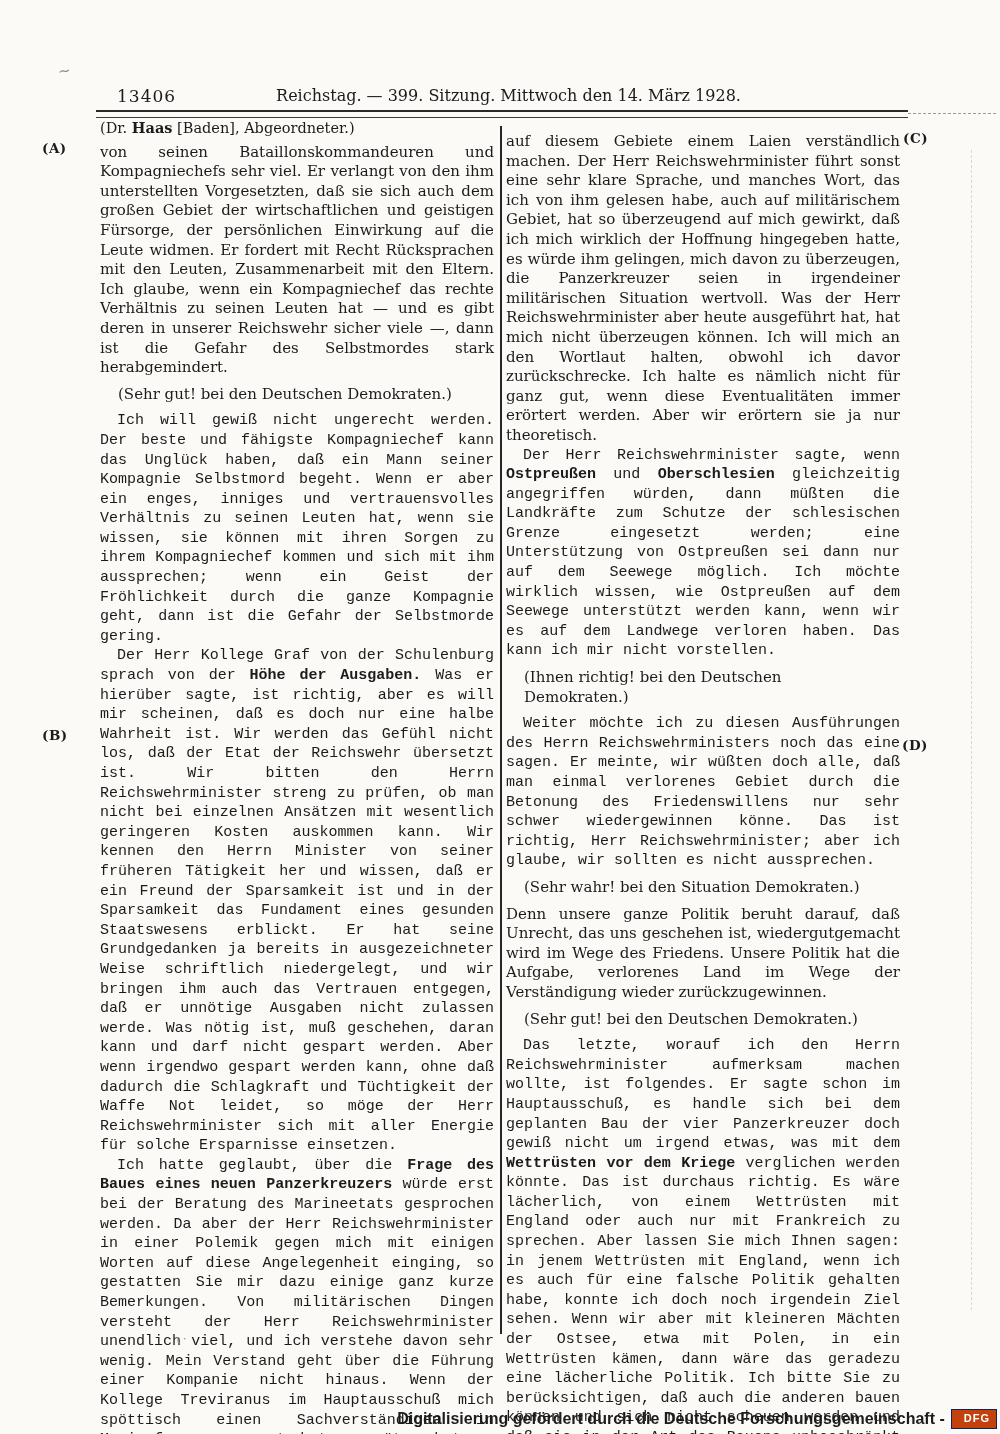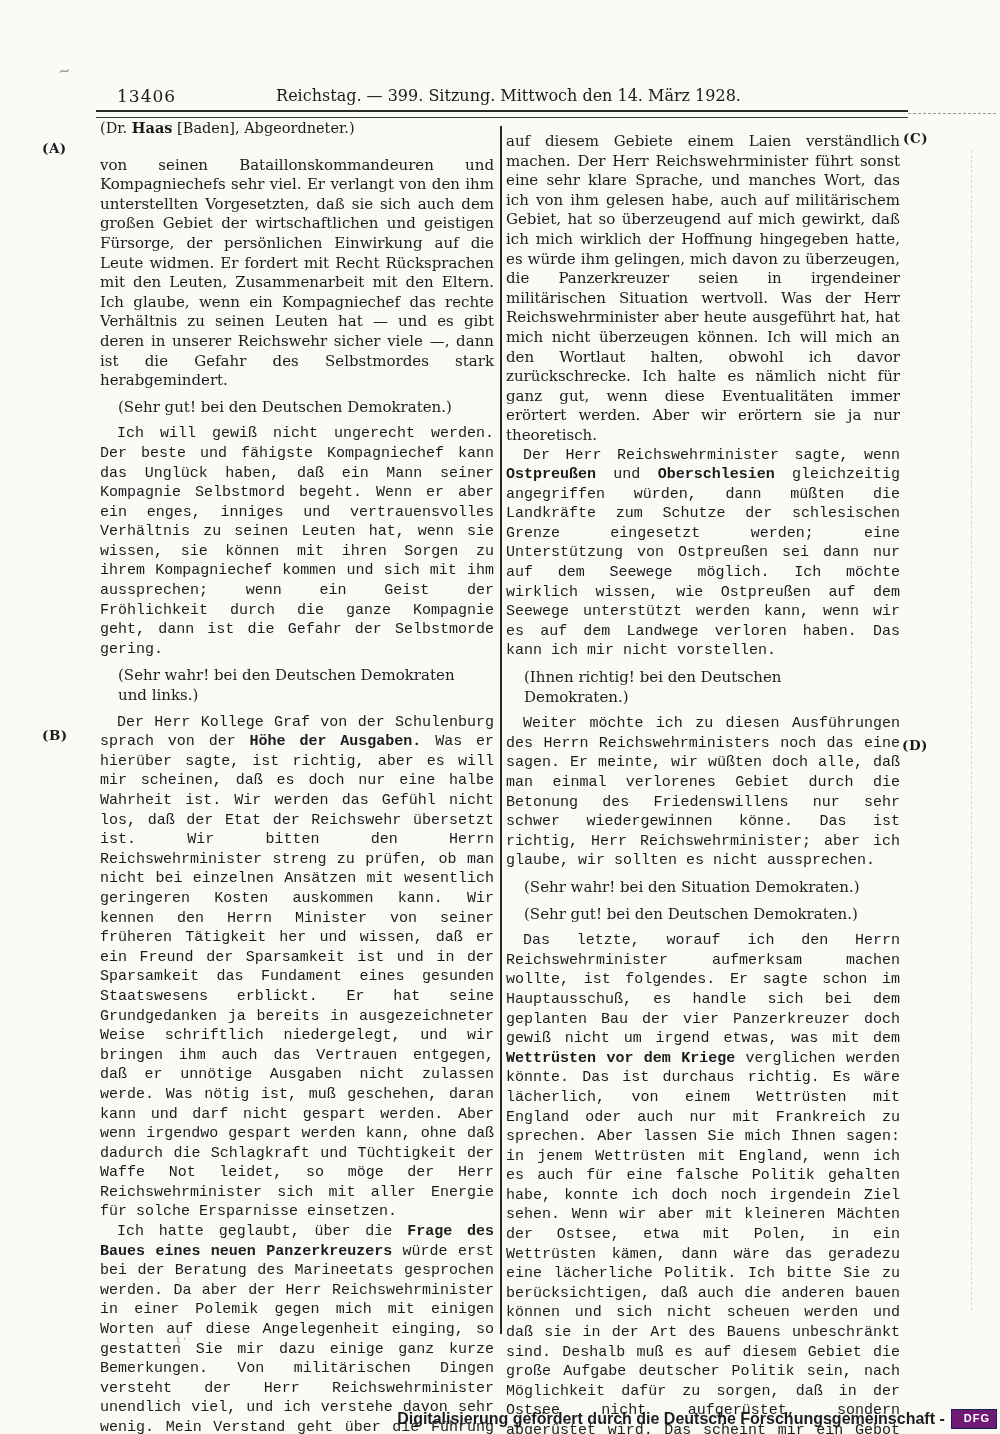--- a/index.html
+++ b/index.html
@@ -17,21 +17,21 @@
   .header-row{position:absolute;top:86px;left:100px;right:100px;height:22px;margin-left:17px;}
   .page-number{position:absolute;left:0;top:0;font-size:17px;letter-spacing:1px;}
   .header-title{position:absolute;left:0;right:0;top:0;text-align:center;font-size:16px;}
   .header-rule{position:absolute;top:110px;left:96px;width:812px;height:5px;
     border-top:2px solid #2a2a2a;border-bottom:1px solid #3a3a3a;}
   .header-rule-ext{position:absolute;top:113px;left:908px;width:88px;border-top:1px dashed rgba(40,40,40,.45);}
   
   .col{position:absolute;width:394px;font-size:15px;line-height:19.6px;text-align:justify;}
   .col-left{left:100px;top:118px;}
   .col-right{left:506px;top:132px;}
-  .speaker-note{margin:0 0 17px 0;font-size:14.5px;text-align:left;}
+  .speaker-note{margin:0 0 4px 0;font-size:14.5px;text-align:left;}
   .para{margin:0;}
   .para.indent{text-indent:17px;font-family:Liberation Mono, monospace;}
   .interject{margin:7px 18px 7px 18px;text-align:left;white-space:pre-line;}
   b{font-weight:700;}
   .divider{position:absolute;left:500px;top:126px;width:2px;height:1208px;background:#262626;}
   
   .margin-letter{position:absolute;font-size:13.5px;font-weight:700;letter-spacing:.5px;}
   .ml-a{left:42px;top:140px;}
   .ml-b{left:42px;top:727px;}
   .ml-c{left:903px;top:130px;}
@@ -66,42 +66,41 @@
   <span class="margin-letter ml-b">(B)</span>
   <span class="margin-letter ml-c">(C)</span>
   <span class="margin-letter ml-d">(D)</span>
 
   <div class="col col-left">
     <p class="speaker-note"><span>(Dr. </span><b>Haas</b><span> [Baden], Abgeordneter.)</span></p>
     <div>
         <p class="para"><span>von seinen Bataillonskommandeuren und Kompagniechefs sehr viel. Er verlangt von den ihm unterstellten Vorgesetzten, daß sie sich auch dem großen Gebiet der wirtschaftlichen und geistigen Fürsorge, der persönlichen Einwirkung auf die Leute widmen. Er fordert mit Recht Rücksprachen mit den Leuten, Zusammenarbeit mit den Eltern. Ich glaube, wenn ein Kompagniechef das rechte Verhältnis zu seinen Leuten hat — und es gibt deren in unserer Reichswehr sicher viele —, dann ist die Gefahr des Selbstmordes stark herabgemindert.</span></p>
         <p class="interject">(Sehr gut! bei den Deutschen Demokraten.)</p>
         <p class="para indent"><span>Ich will gewiß nicht ungerecht werden. Der beste und fähigste Kompagniechef kann das Unglück haben, daß ein Mann seiner Kompagnie Selbstmord begeht. Wenn er aber ein enges, inniges und vertrauensvolles Verhältnis zu seinen Leuten hat, wenn sie wissen, sie können mit ihren Sorgen zu ihrem Kompagniechef kommen und sich mit ihm aussprechen; wenn ein Geist der Fröhlichkeit durch die ganze Kompagnie geht, dann ist die Gefahr der Selbstmorde gering.</span></p>
-        <p class="interject">(Sehr wahr! bei den Deutschen Demokraten
-und links.)</p>
         <p class="para indent"><span>Der Herr Kollege Graf von der Schulenburg sprach von der </span><b>Höhe der Ausgaben.</b><span> Was er hierüber sagte, ist richtig, aber es will mir scheinen, daß es doch nur eine halbe Wahrheit ist. Wir werden das Gefühl nicht los, daß der Etat der Reichswehr übersetzt ist. Wir bitten den Herrn Reichswehrminister streng zu prüfen, ob man nicht bei einzelnen Ansätzen mit wesentlich geringeren Kosten auskommen kann. Wir kennen den Herrn Minister von seiner früheren Tätigkeit her und wissen, daß er ein Freund der Sparsamkeit ist und in der Sparsamkeit das Fundament eines gesunden Staatswesens erblickt. Er hat seine Grundgedanken ja bereits in ausgezeichneter Weise schriftlich niedergelegt, und wir bringen ihm auch das Vertrauen entgegen, daß er unnötige Ausgaben nicht zulassen werde. Was nötig ist, muß geschehen, daran kann und darf nicht gespart werden. Aber wenn irgendwo gespart werden kann, ohne daß dadurch die Schlagkraft und Tüchtigkeit der Waffe Not leidet, so möge der Herr Reichswehrminister sich mit aller Energie für solche Ersparnisse einsetzen.</span></p>
         <p class="para indent"><span>Ich hatte geglaubt, über die </span><b>Frage des Baues eines neuen Panzerkreuzers</b><span> würde erst bei der Beratung des Marineetats gesprochen werden. Da aber der Herr Reichswehrminister in einer Polemik gegen mich mit einigen Worten auf diese Angelegenheit einging, so gestatten Sie mir dazu einige ganz kurze Bemerkungen. Von militärischen Dingen versteht der Herr Reichswehrminister unendlich viel, und ich verstehe davon sehr wenig. Mein Verstand geht über die Führung einer Kompanie nicht hinaus. Wenn der Kollege Treviranus im Hauptausschuß mich spöttisch einen Sachverständigen in Marinefragen genannt hat — später hat er aber gesagt, er habe gar nicht spotten wollen —, so will ich ihm sagen: wenn ich mich jemals als Sachverständiger in Marinefragen aufspielen würde, dann wäre das höchste Maß von Spott vollkommen gerechtfertigt. Ich bin hier gar nicht sachverständig.</span></p>
       </div>
   </div>
 
   <div class="divider"></div>
 
   <div class="col col-right">
     <div>
         <p class="para"><span>auf diesem Gebiete einem Laien verständlich machen. Der Herr Reichswehrminister führt sonst eine sehr klare Sprache, und manches Wort, das ich von ihm gelesen habe, auch auf militärischem Gebiet, hat so überzeugend auf mich gewirkt, daß ich mich wirklich der Hoffnung hingegeben hatte, es würde ihm gelingen, mich davon zu überzeugen, die Panzerkreuzer seien in irgendeiner militärischen Situation wertvoll. Was der Herr Reichswehrminister aber heute ausgeführt hat, hat mich nicht überzeugen können. Ich will mich an den Wortlaut halten, obwohl ich davor zurückschrecke. Ich halte es nämlich nicht für ganz gut, wenn diese Eventualitäten immer erörtert werden. Aber wir erörtern sie ja nur theoretisch.</span></p>
         <p class="para indent"><span>Der Herr Reichswehrminister sagte, wenn </span><b>Ostpreußen</b><span> und </span><b>Oberschlesien</b><span> gleichzeitig angegriffen würden, dann müßten die Landkräfte zum Schutze der schlesischen Grenze eingesetzt werden; eine Unterstützung von Ostpreußen sei dann nur auf dem Seewege möglich. Ich möchte wirklich wissen, wie Ostpreußen auf dem Seewege unterstützt werden kann, wenn wir es auf dem Landwege verloren haben. Das kann ich mir nicht vorstellen.</span></p>
         <p class="interject">(Ihnen richtig! bei den Deutschen Demokraten.)</p>
         <p class="para indent"><span>Weiter möchte ich zu diesen Ausführungen des Herrn Reichswehrministers noch das eine sagen. Er meinte, wir wüßten doch alle, daß man einmal verlorenes Gebiet durch die Betonung des Friedenswillens nur sehr schwer wiedergewinnen könne. Das ist richtig, Herr Reichswehrminister; aber ich glaube, wir sollten es nicht aussprechen.</span></p>
         <p class="interject">(Sehr wahr! bei den Situation Demokraten.)</p>
+        <p class="para"><span>Denn unsere ganze Politik beruht darauf, daß Unrecht, das uns geschehen ist, wiedergutgemacht wird im Wege des Friedens. Unsere Politik hat die Aufgabe, verlorenes Land im Wege der Verständigung wieder zurückzugewinnen.</span></p>
         <p class="interject">(Sehr gut! bei den Deutschen Demokraten.)</p>
         <p class="para indent"><span>Das letzte, worauf ich den Herrn Reichswehrminister aufmerksam machen wollte, ist folgendes. Er sagte schon im Hauptausschuß, es handle sich bei dem geplanten Bau der vier Panzerkreuzer doch gewiß nicht um irgend etwas, was mit dem </span><b>Wettrüsten vor dem Kriege</b><span> verglichen werden könnte. Das ist durchaus richtig. Es wäre lächerlich, von einem Wettrüsten mit England oder auch nur mit Frankreich zu sprechen. Aber lassen Sie mich Ihnen sagen: in jenem Wettrüsten mit England, wenn ich es auch für eine falsche Politik gehalten habe, konnte ich doch noch irgendein Ziel sehen. Wenn wir aber mit kleineren Mächten der Ostsee, etwa mit Polen, in ein Wettrüsten kämen, dann wäre das geradezu eine lächerliche Politik. Ich bitte Sie zu berücksichtigen, daß auch die anderen bauen können und sich nicht scheuen werden und daß sie in der Art des Bauens unbeschränkt sind. Deshalb muß es auf diesem Gebiet die große Aufgabe deutscher Politik sein, nach Möglichkeit dafür zu sorgen, daß in der Ostsee nicht aufgerüstet, sondern abgerüstet wird. Das scheint mir ein Gebot kluger Politik zu sein. Ich habe aber die Sorge, daß wir diese Linie der deutschen Politik mit dem vorgelegten Programm verlassen.</span></p>
       </div>
   </div>
 
   <span class="smudge">ι·</span>
   <div class="edge-artifact"></div>
 
   <div class="footer">
     <span class="footer-credit">Digitalisierung gefördert durch die Deutsche Forschungsgemeinschaft -</span>
-    <span class="dfg-badge" style="background: #701a75; padding-left: 12px;">DFG</span>
+    <span class="dfg-badge" style="background: #c2410c; padding-left: 12px;">DFG</span>
   </div>
 
 </div>
 
 </body></html>

